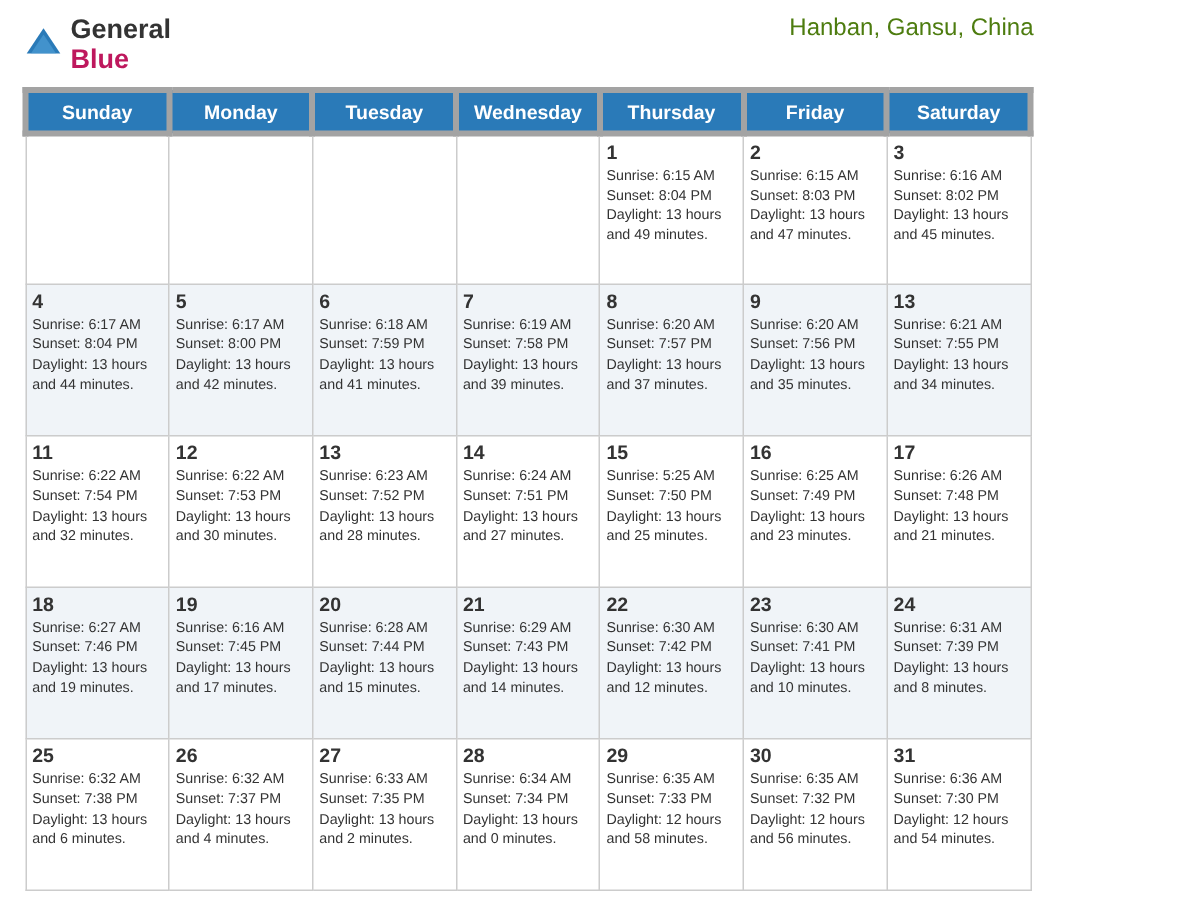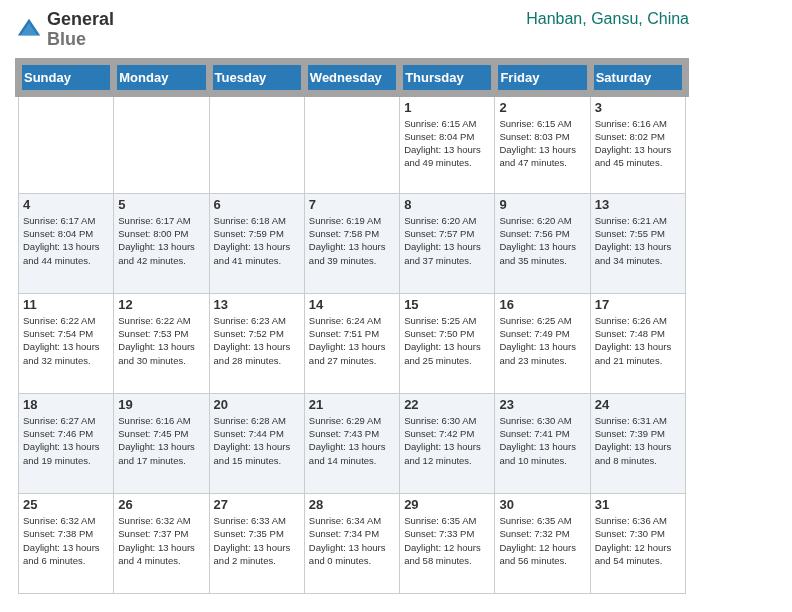--- a/index.html
+++ b/index.html
@@ -27,53 +27,53 @@
       display: flex;
       align-items: center;
       gap: 4px;
     }
     .logo-text {
       font-size: 18px;
       font-weight: bold;
       line-height: 1.1;
     }
     .logo-general { color: #333; }
-    .logo-blue { color: #737373; }
+    .logo-blue { color: #be185d; }
     .logo-icon {
       width: 28px;
       height: 28px;
     }
     .title-block {
       text-align: right;
     }
     .month-title {
       font-size: 36px;
       font-weight: normal;
       color: #222;
       line-height: 1.1;
     }
     .location {
       font-size: 16px;
-      color: #0f766e;
+      color: #4d7c0f;
     }
     .calendar {
       flex: 1;
       border: 1px solid #ccc;
       border-collapse: collapse;
       width: 100%;
       table-layout: fixed;
     }
     .calendar th {
       background-color: #2a7ab8;
       color: #fff;
-      text-align: left;
+      text-align: center;
       padding: 5px 2px;
       font-size: 13px;
       font-weight: bold;
-      border: 7px solid #a3a3a3;
+      border: 4px solid #a3a3a3;
     }
     .calendar td {
       vertical-align: top;
       border: 1px solid #ccc;
       padding: 3px 4px;
       font-size: 10px;
       color: #333;
       height: 88px;
     }
     .calendar tr:nth-child(even) td {

